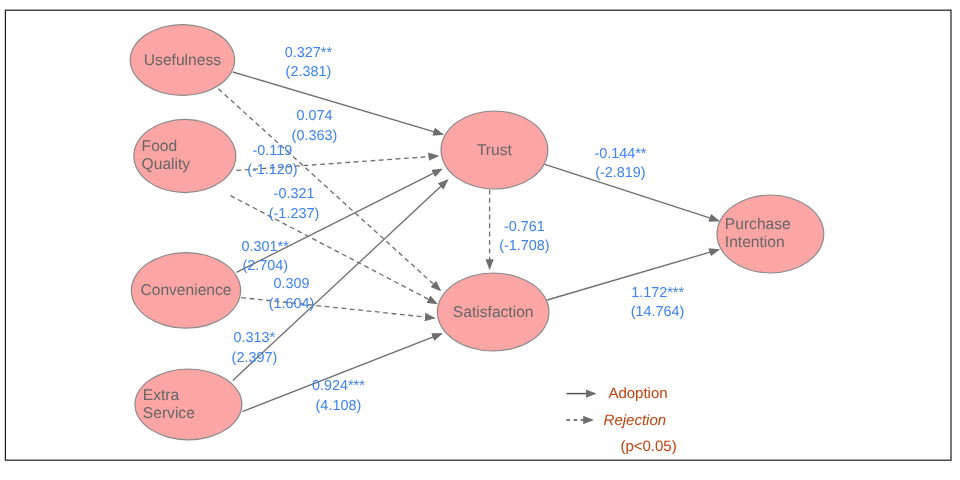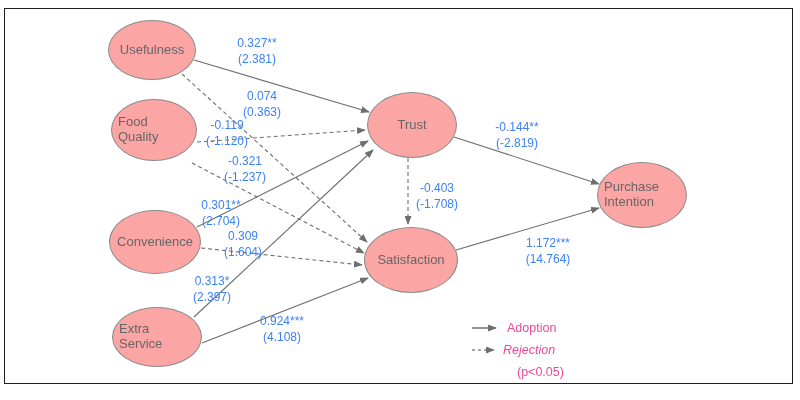--- a/index.html
+++ b/index.html
@@ -18,21 +18,21 @@
     color:#666666; font-size:13px; line-height:1.12;
     box-sizing:border-box; padding:2px 6px;
   }
   .elabel {
     position:absolute; transform:translate(-50%,-50%);
     display:flex; flex-direction:column; align-items:center;
     color:#3b82f6; font-size:12px; line-height:1.3; white-space:nowrap;
     text-align:center;
   }
   .legend-text {
-    position:absolute; color:#ec4899; font-size:12.5px; white-space:nowrap;
+    position:absolute; color:#c2410c; font-size:12.5px; white-space:nowrap;
   }
 </style>
 </head>
 <body>
 
 <div class="stage">
 
   <div class="frame"></div>
 
   <svg class="wires" viewBox="0 0 800 400">
@@ -106,21 +106,21 @@
   </div>
   <div class="elabel" style="left:212px; top:290px;">
     <span>0.313*</span>
     <span>(2.397)</span>
   </div>
   <div class="elabel" style="left:282px; top:330px;">
     <span>0.924***</span>
     <span>(4.108)</span>
   </div>
   <div class="elabel" style="left:437px; top:197px;">
-    <span>-0.403</span>
+    <span>-0.761</span>
     <span>(-1.708)</span>
   </div>
   <div class="elabel" style="left:517px; top:136px;">
     <span>-0.144**</span>
     <span>(-2.819)</span>
   </div>
   <div class="elabel" style="left:548px; top:252px;">
     <span>1.172***</span>
     <span>(14.764)</span>
   </div>

